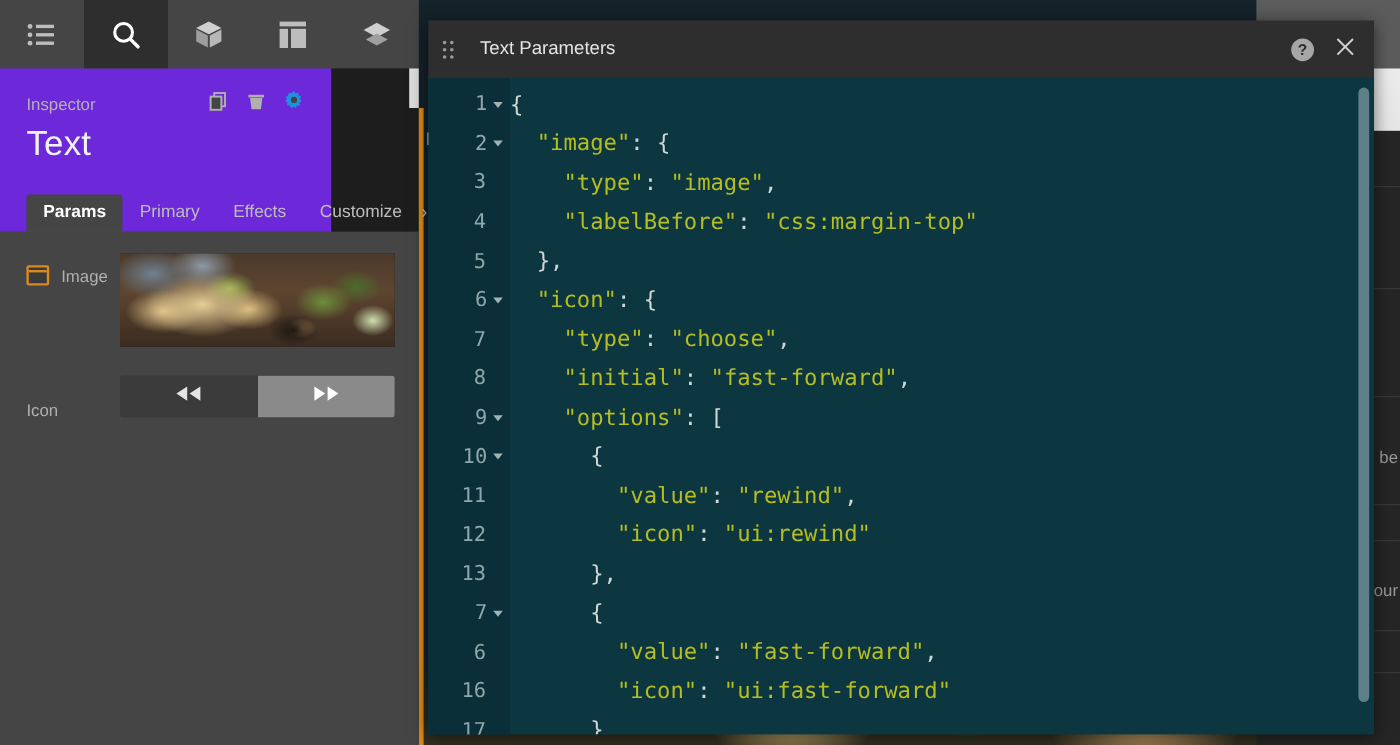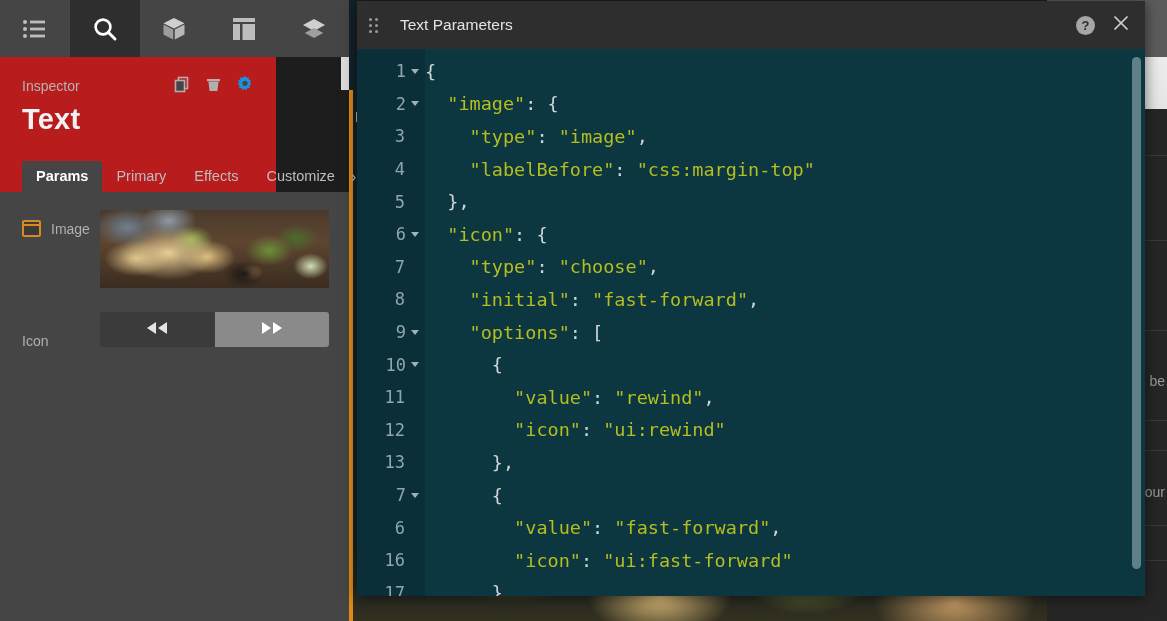--- a/index.html
+++ b/index.html
@@ -53,21 +53,21 @@
     background: #e08b14;
   }
   .bg-hidden-letter {
     position: absolute; left: 355px; top: 108px;
     color: #e8e8e8; font-size: 15px;
   }
 
   
   .left-panel {
     position: absolute; left: 0; top: 0; width: 276px; height: 621px;
-    background: #b91c1c;
+    background: #6d28d9;
     z-index: 5;
   }
   .toolbar {
     display: flex; height: 57px; width: 349px;
     background: #454545;
   }
   .toolbar-btn {
     width: 70px; height: 57px;
     display: flex; align-items: center; justify-content: center;
     cursor: pointer;
@@ -77,21 +77,21 @@
 
   .insp-head {
     display: flex; align-items: center; justify-content: space-between;
     padding: 18px 22px 0 22px;
   }
   .insp-label { color: #b4b4b4; font-size: 14px; }
   .insp-actions { display: flex; align-items: center; gap: 14px; }
   .insp-actions span { cursor: pointer; display: block; }
   .insp-title {
     padding: 6px 22px 0 22px;
-    color: #f2f2f2; font-size: 29px; font-weight: 700; letter-spacing: .2px;
+    color: #f2f2f2; font-size: 29px; font-weight: 400; letter-spacing: .2px;
   }
 
   .tabs {
     display: flex; align-items: flex-end;
     margin-top: 22px; padding-left: 22px;
     height: 34px; position: relative;
   }
   .tab {
     font-size: 14.5px; color: #bdbdbd;
     padding: 7px 14px 8px 14px; cursor: pointer; white-space: nowrap; margin-top: 33px;
@@ -151,21 +151,21 @@
     overflow: hidden; flex: none;
   }
   .seg-btn {
     flex: 1; display: flex; align-items: center; justify-content: center;
     cursor: pointer;
   }
   .seg-btn.active { background: #8a8a8a; }
 
   
   .dialog {
-    position: absolute; left: 357px; top: 1px; width: 788px; height: 595px;
+    position: absolute; left: 357px; top: 17px; width: 788px; height: 595px;
     z-index: 20;
     box-shadow: 0 2px 14px rgba(0,0,0,.55);
   }
   .dialog-titlebar {
     height: 48px; background: #2e2e2e;
     display: flex; align-items: center; padding: 0 14px 0 12px;
   }
   .grip { display: grid; grid-template-columns: 3px 3px; gap: 3px; cursor: move; flex: none; }
   .grip i { width: 3px; height: 3px; background: #9a9a9a; border-radius: 50%; display: block; }
   .dialog-title {

